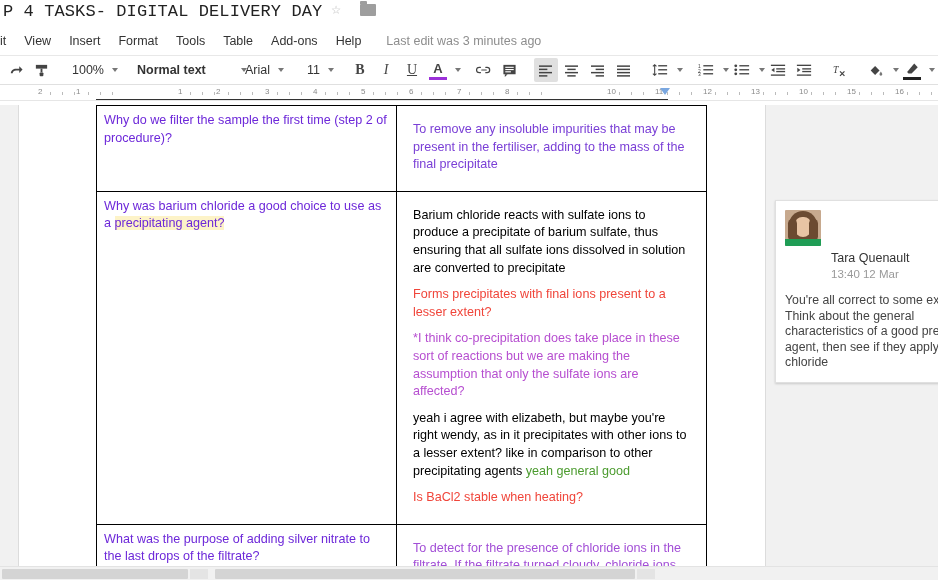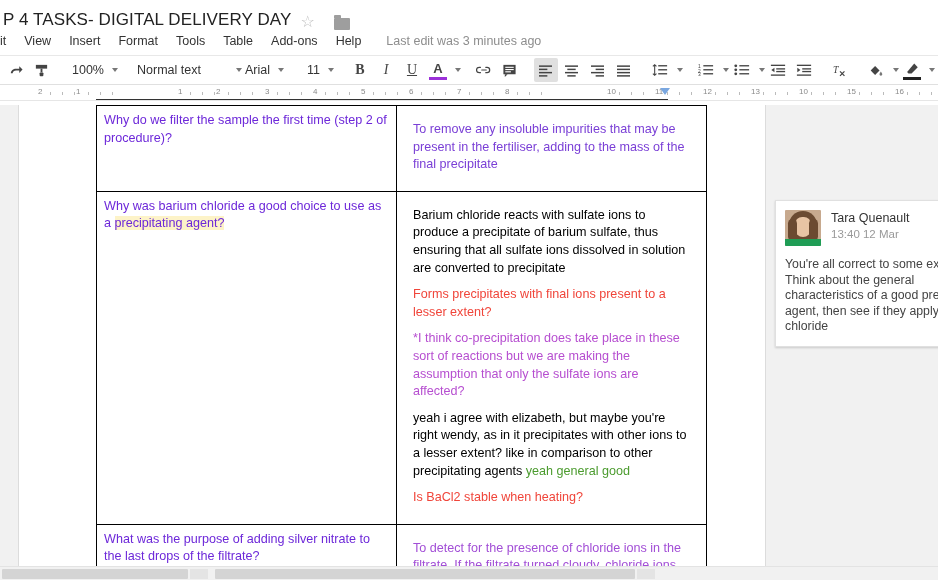--- a/index.html
+++ b/index.html
@@ -8,22 +8,23 @@
     width: 938px; height: 580px;
     overflow: hidden;
     background: #ffffff;
     font-family: "Liberation Sans", sans-serif;
     -webkit-font-smoothing: antialiased;
   }
   .app { position: relative; width: 938px; height: 580px; background: #fff; }
 
   
   .titlebar {
-    height: 30px; display: flex; align-items: flex-end;
+    height: 30px; display: flex; align-items: flex-start;
     padding: 2px 11px 0 2px;
+    font-family: Liberation Mono, monospace;
   }
   .doc-title {
     font-size: 17px; color: #222; letter-spacing: .1px;
     white-space: nowrap; padding-left: 1px;
   }
   .title-icon { margin-left: 9px; display: inline-flex; align-items: center; }
   .star {
     font-size: 16px; color: #bdbdbd; line-height: 1;
   }
   .folder {
@@ -63,21 +64,21 @@
     font-size: 12.5px; color: #333; padding: 0 3px;
   }
   .tb-drop .lbl { display:inline-block; }
   .caret {
     display: inline-block; width: 0; height: 0; margin-left: 8px;
     border-left: 3.5px solid transparent; border-right: 3.5px solid transparent;
     border-top: 4px solid #777;
   }
   .caret.sm { margin-left: 4px; }
   .zoom-box { width: 62px; justify-content: space-between; padding-left:8px; }
-  .style-box { width: 98px; padding-left:6px;font-weight:normal;gap:27px; }
+  .style-box { width: 98px; padding-left:6px;font-weight:bold;gap:27px; }
   .font-box { width: 96px; justify-content: space-between; padding-left:6px; }
   .size-box { width: 52px; justify-content: space-between; padding-left:10px; }
   .bold { font-weight: bold; font-size: 14px; font-family:"Liberation Serif",serif;}
   .ital { font-style: italic; font-size: 14px; font-family:"Liberation Serif",serif;}
   .undl { text-decoration: underline; font-size: 14px; font-family:"Liberation Serif",serif;}
   .txtcolor { position: relative; font-size: 13px; font-weight: bold; padding-bottom:4px;}
   .colorbar { position:absolute; bottom:2px; left:3px; right:3px; height:3px; background:#9b30d9; }
   .colorbar.black { background:#222; }
 
   
@@ -140,21 +141,21 @@
   .avatar .hair { position:absolute; left:4px; top:1px; width:28px; height:30px;
     background:#6b4a31; border-radius: 14px 14px 8px 8px; }
   .avatar .face { position:absolute; left:10px; top:7px; width:16px; height:20px;
     background:#e8c4a4; border-radius: 8px 8px 9px 9px; }
   .avatar .hair2 { position:absolute; left:3px; top:9px; width:9px; height:22px;
     background:#6b4a31; border-radius: 6px; }
   .avatar .hair3 { position:absolute; right:3px; top:9px; width:9px; height:22px;
     background:#6b4a31; border-radius: 6px; }
   .avatar .body { position:absolute; left:0; bottom:0; width:36px; height:7px;
     background:#1f9d55; }
-  .c-meta { margin-left: 10px; padding-top: 1px; }
+  .c-meta { margin-left: 10px; padding-top: 1px; margin-top: 40px; }
   .c-author { font-size: 12.5px; color: #333; line-height: 15px; white-space: nowrap;}
   .c-time { font-size: 11.5px; color: #999; line-height: 15px; margin-top: 1px;}
   .c-body {
     margin-top: 11px; font-size: 12.3px; line-height: 15.5px; color: #444;
     white-space: pre; 
   }
 
   
   .hscroll {
     position: absolute; left: 0; bottom: 0; right: 0; height: 14px;

